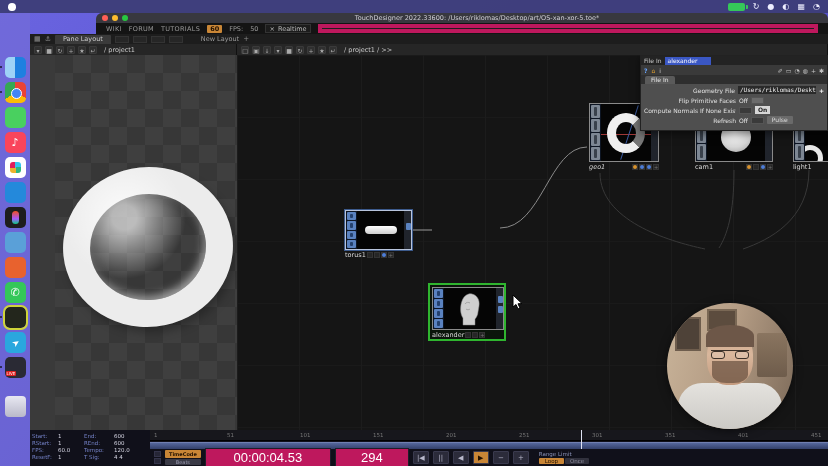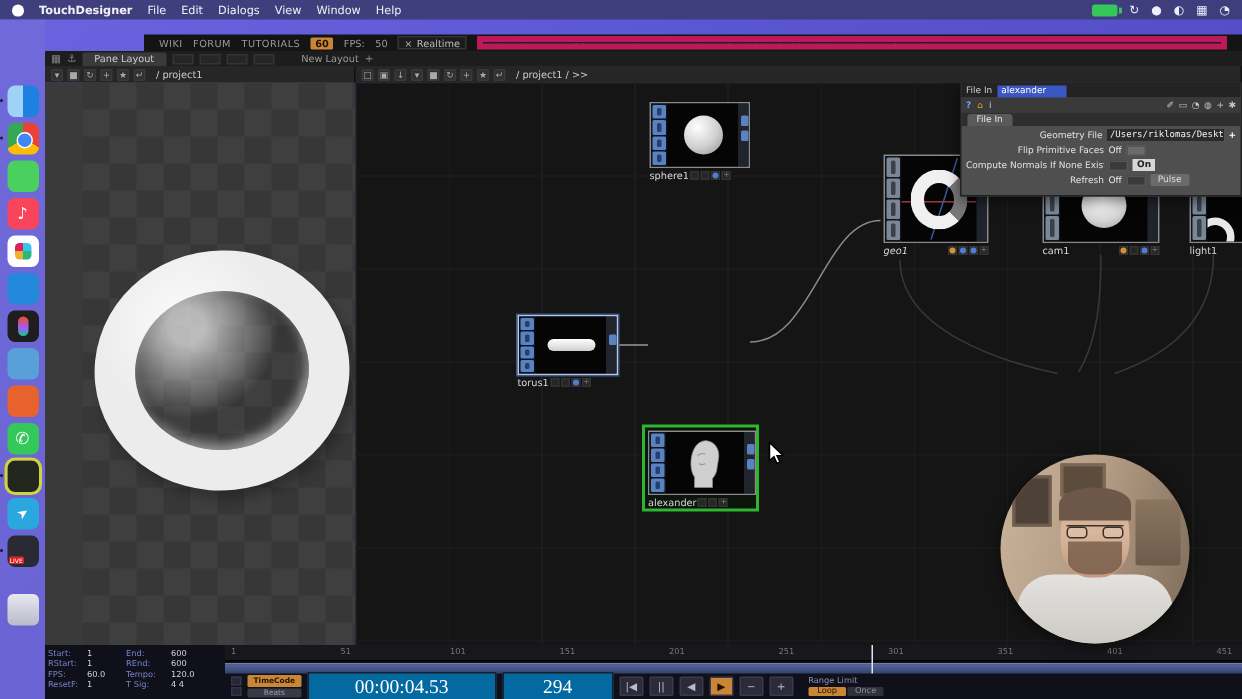--- a/index.html
+++ b/index.html
@@ -122,21 +122,21 @@
   #ruler{position:absolute;left:120px;top:0;width:678px;height:11px;background:#17171c;border-bottom:1px solid #000;}
   #ruler .tick{position:absolute;top:2px;font-size:5.5px;color:#777;}
   #rangebar{position:absolute;left:120px;top:12px;width:678px;height:7px;background:linear-gradient(#55679c,#33406b);border-top:1px solid #707fb0;}
   #playhead{position:absolute;left:431px;top:0;width:1px;height:19px;background:#dfe3f2;z-index:2;}
   #transport{position:absolute;left:120px;top:19px;right:0;bottom:0;display:flex;align-items:center;gap:4px;padding:0 4px;}
   .mini-stack{display:flex;flex-direction:column;gap:1px;}
   .mini-btn{width:7px;height:6px;background:#262636;border:1px solid #34344a;}
   .tc-stack{display:flex;flex-direction:column;gap:1px;}
   #btn-timecode{background:var(--accent-orange);color:#241200;font-size:5px;font-weight:bold;padding:1px 4px;border-radius:1px;}
   #btn-beats{background:#3a3a46;color:#9a9ab0;font-size:5px;text-align:center;padding:0 4px;border-radius:1px;}
-  .lcd{background:#0369a1;color:#fff;font-family:Liberation Serif, serif;font-size:13px;display:flex;align-items:center;justify-content:center;height:20px;border:1px solid #1e1e2a;}
+  .lcd{background:#be185d;color:#fff;font-family:Liberation Sans, sans-serif;font-size:13px;display:flex;align-items:center;justify-content:center;height:20px;border:1px solid #1e1e2a;}
   #lcd-time{width:126px;}
   #lcd-frame{width:74px;}
   .tbtn{width:16px;height:13px;background:#2b2b3a;border:1px solid #3a3a4e;color:#b9b9cc;font-size:7px;display:flex;align-items:center;justify-content:center;border-radius:1px;}
   .tbtn.play{background:var(--accent-orange);color:#241200;}
   #rangelimit{display:flex;flex-direction:column;margin-left:6px;gap:1px;}
   #rangelimit .rl-label{font-size:5.5px;color:#8b93b8;}
   .rl-btns{display:flex;gap:1px;}
   #btn-loop{background:var(--accent-orange);color:#241200;font-size:5.5px;padding:0 6px;border-radius:1px;}
   #btn-once{background:#31313d;color:#8b8b9c;font-size:5.5px;padding:0 5px;border-radius:1px;}
 
@@ -173,29 +173,20 @@
   
   #cursor{position:absolute;left:512px;top:294px;z-index:99;}
 </style>
 </head>
 <body>
 
 <div id="stage">
 
   <div id="menubar">
     <span class="apple"></span>
-    <span id="menu-items" style="display:flex;gap:10px;">
-        <span class="mi app">TouchDesigner</span>
-        <span class="mi">File</span>
-        <span class="mi">Edit</span>
-        <span class="mi">Dialogs</span>
-        <span class="mi">View</span>
-        <span class="mi">Window</span>
-        <span class="mi">Help</span>
-      </span>
     <span id="menu-status">
         <span class="battery"></span>
         <span class="sico">↻</span>
         <span class="sico">●</span>
         <span class="sico">◐</span>
         <span class="sico">▦</span>
         <span class="sico">◔</span>
       </span>
   </div>
 
@@ -217,20 +208,26 @@
       <div class="dock-item dock-item--touchdesigner" style="background: rgb(35, 38, 28);">
         <span class="rdot"></span>
       </div>
       <div class="dock-item dock-item--telegram" style="background: rgb(42, 167, 222);"></div>
       <div class="dock-item dock-item--streaming-live" style="background: rgb(42, 42, 52);">
         <span class="rdot"></span>
       </div>
       <div class="dock-item dock-item--trash" style="margin-top: 14px;"></div>
     </div>
 
+  <div id="titlebar">
+    <span class="light red"></span>
+    <span class="light yellow"></span>
+    <span class="light green"></span>
+    <span id="window-title">TouchDesigner 2022.33600: /Users/riklomas/Desktop/art/OS-xan-xor-5.toe*</span>
+  </div>
 
   <div id="toolbar">
     <span class="tlink">WIKI</span>
     <span class="tlink">FORUM</span>
     <span class="tlink">TUTORIALS</span>
     <span class="fps-badge">60</span>
     <span>FPS:</span>
     <span>50</span>
     <span class="realtime">
       <span>×</span>
@@ -282,46 +279,20 @@
 
   <div id="network">
     <svg class="wires" width="591" height="375">
       <path d="M175,175 L195,175" stroke="#9a9a9a" stroke-width="1" fill="none"></path>
       <path d="M263,173 C305,173 312,92 350,92" stroke="#8a8a8a" stroke-width="1" fill="none"></path>
       <path d="M363,118 C363,165 430,186 468,194" stroke="#383838" stroke-width="1" fill="none"></path>
       <path d="M497,115 C497,160 490,180 482,193" stroke="#383838" stroke-width="1" fill="none"></path>
       <path d="M572,115 C572,165 532,185 506,194" stroke="#383838" stroke-width="1" fill="none"></path>
     </svg>
 
-    <div class="node sop" style="left:196px;top:13px;width:67px;height:53px;">
-      <div class="body">
-        <div class="flagcol">
-            <i></i>
-            <i></i>
-            <i></i>
-            <i></i>
-          </div>
-        <div class="preview">
-            <div class="pv-sphere"></div>
-          </div>
-        <div class="rightcol">
-            <span class="rtab" style="top:8px;"></span>
-            <span class="rtab" style="top:18px;"></span>
-          </div>
-      </div>
-      <div class="nlabel">
-          <span>sphere1</span>
-          <span class="badge"></span>
-          <span class="badge"></span>
-          <span class="badge">
-            <span class="dot blue"></span>
-          </span>
-          <span class="badge plus">+</span>
-        </div>
-    </div>
 
 
     <div class="node sop selected" style="left:108px;top:155px;width:67px;height:49px;">
       <div class="body">
         <div class="flagcol">
             <i></i>
             <i></i>
             <i></i>
             <i></i>
           </div>

